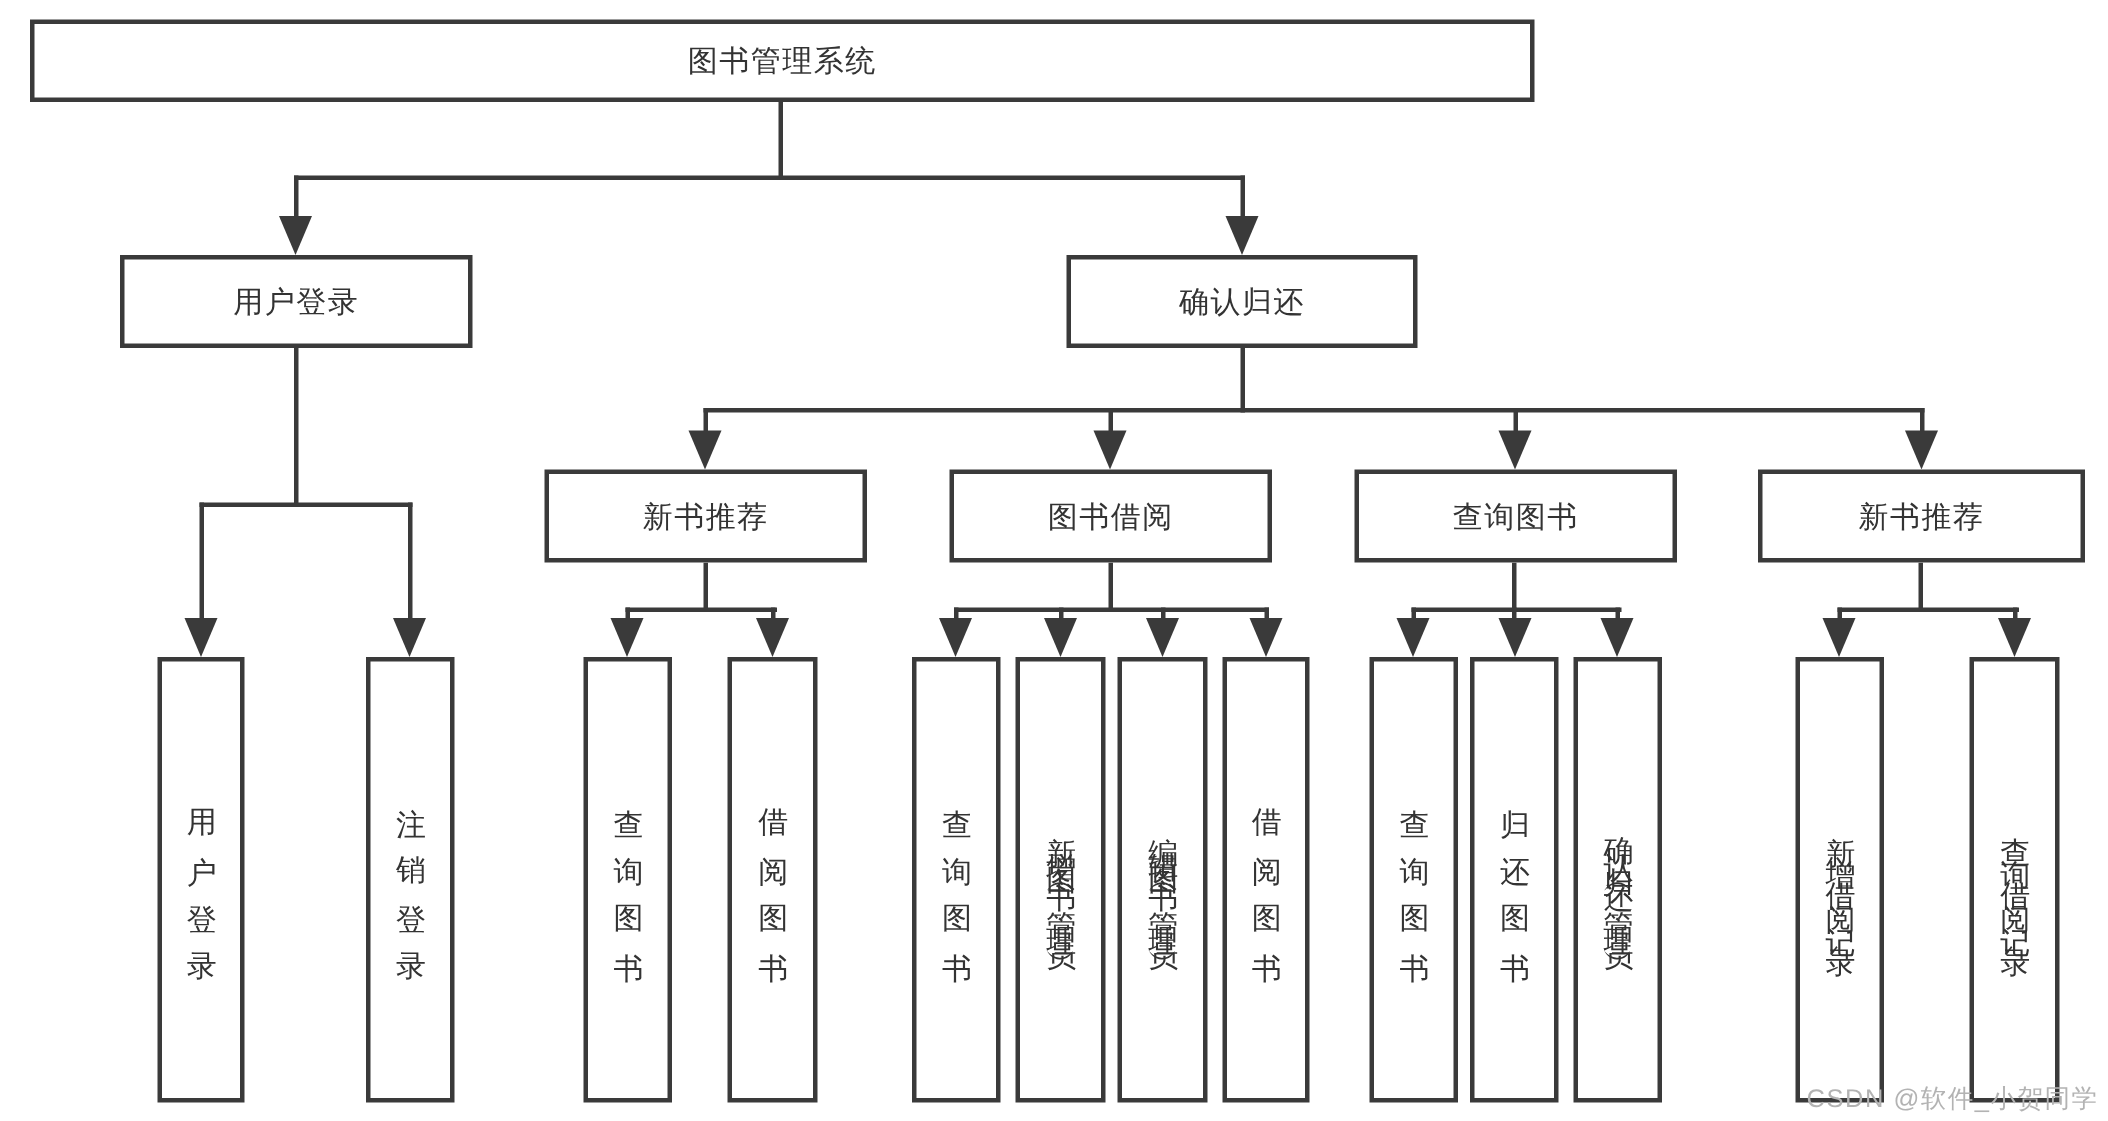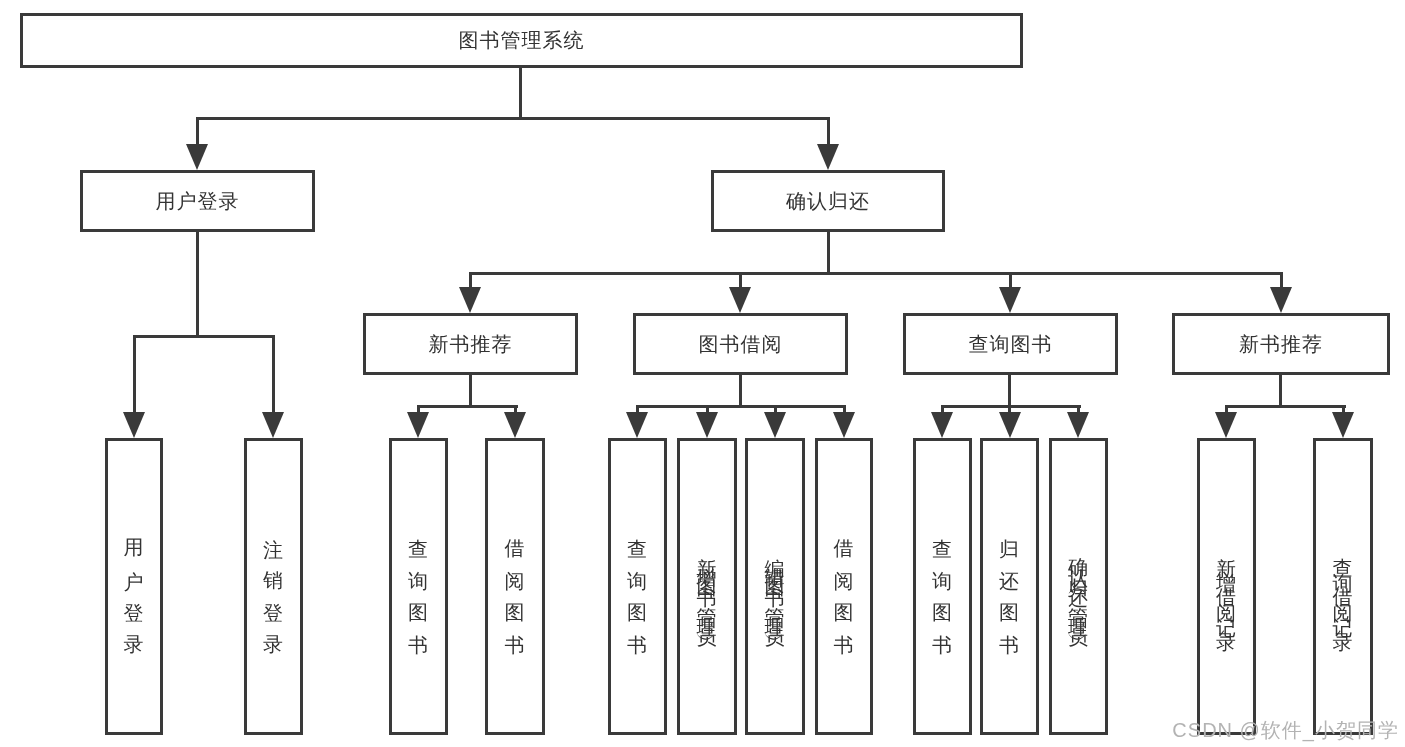--- a/index.html
+++ b/index.html
@@ -57,21 +57,21 @@
     height: 0;
     border-left: 11px solid transparent;
     border-right: 11px solid transparent;
     border-top: 26px solid var(--line);
     z-index: 1;
   }
   .watermark {
     position: absolute;
     right: 6px;
     bottom: 3px;
-    font-size: 20px;
+    font-size: 17px;
     color: var(--watermark);
     letter-spacing: 1px;
     white-space: nowrap;
     z-index: 5;
   }
 </style>
 </head>
 <body>
 
 <div id="canvas">

